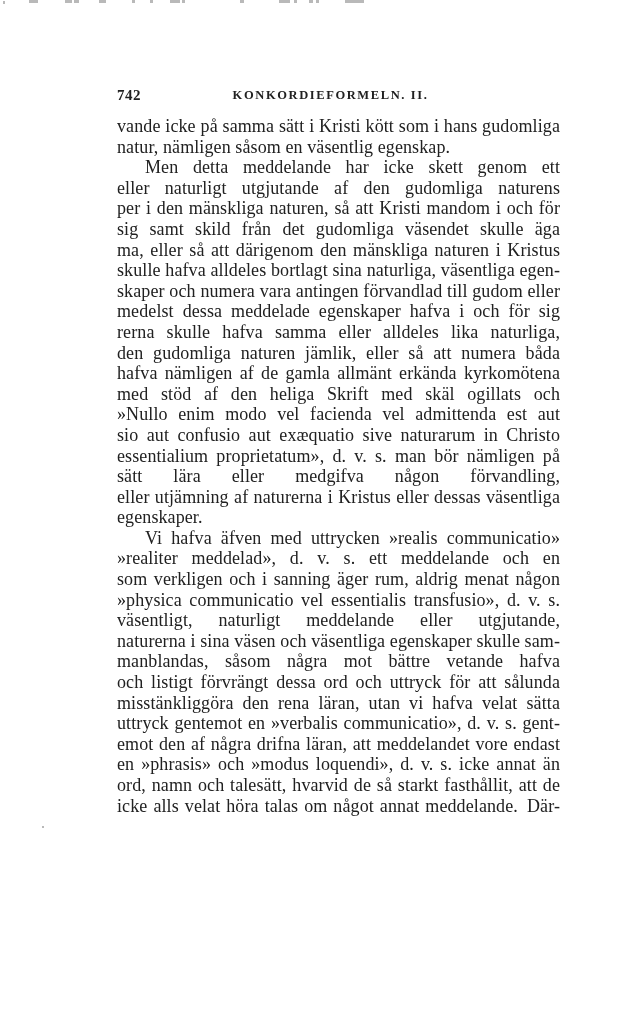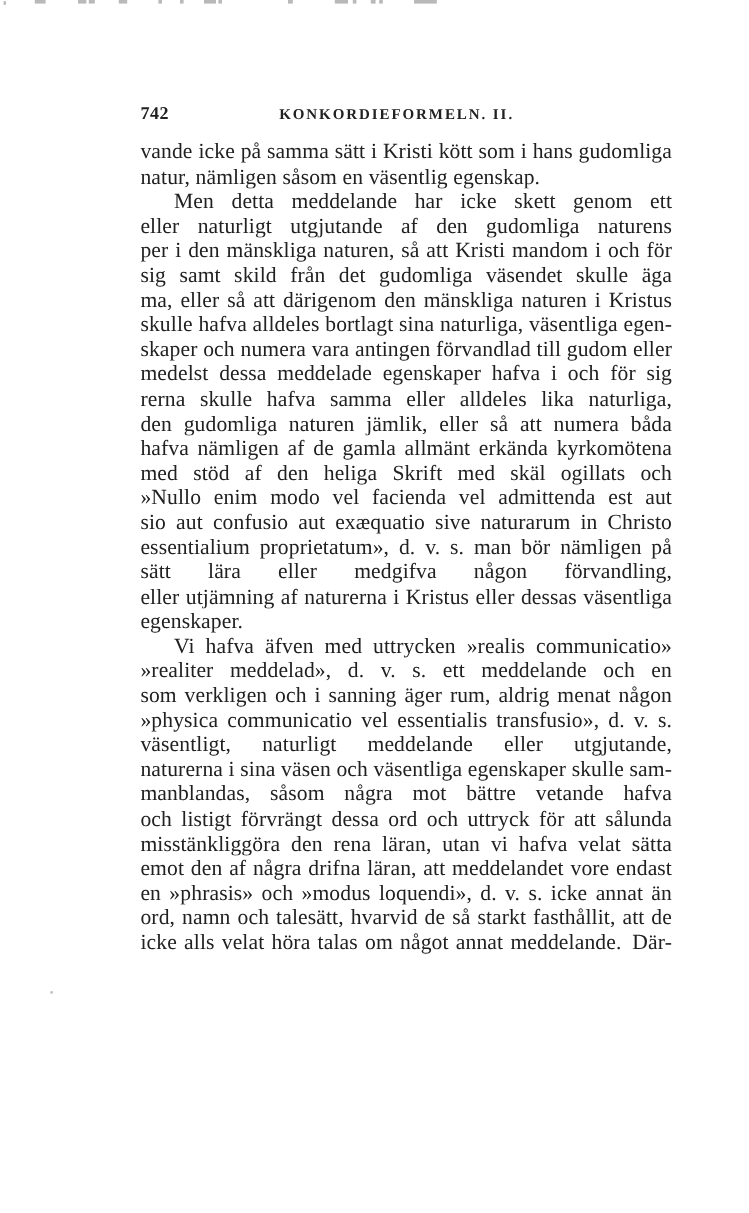--- a/index.html
+++ b/index.html
@@ -120,19 +120,20 @@
       <div class="line para-end">egenskaper.</div>
       <div class="line indent">Vi hafva äfven med uttrycken »realis communicatio» eller</div>
       <div class="line">»realiter meddelad», d. v. s. ett meddelande och en gemenskap,</div>
       <div class="line">som verkligen och i sanning äger rum, aldrig menat någon</div>
       <div class="line">»physica communicatio vel essentialis transfusio», d. v. s. ett</div>
       <div class="line">väsentligt, naturligt meddelande eller utgjutande, hvarigenom</div>
       <div class="line">naturerna i sina väsen och väsentliga egenskaper skulle sam-</div>
       <div class="line">manblandas, såsom några mot bättre vetande hafva ondskefullt</div>
       <div class="line">och listigt förvrängt dessa ord och uttryck för att sålunda</div>
       <div class="line">misstänkliggöra den rena läran, utan vi hafva velat sätta dessa</div>
+      <div class="line">uttryck gentemot en »verbalis communicatio», d. v. s. gent-</div>
       <div class="line">emot den af några drifna läran, att meddelandet vore endast</div>
       <div class="line">en »phrasis» och »modus loquendi», d. v. s. icke annat än blotta</div>
       <div class="line">ord, namn och talesätt, hvarvid de så starkt fasthållit, att de</div>
       <div class="line">icke alls velat höra talas om något annat meddelande. Där-</div>
     </div>
 
 </div>
 
 </body></html>

